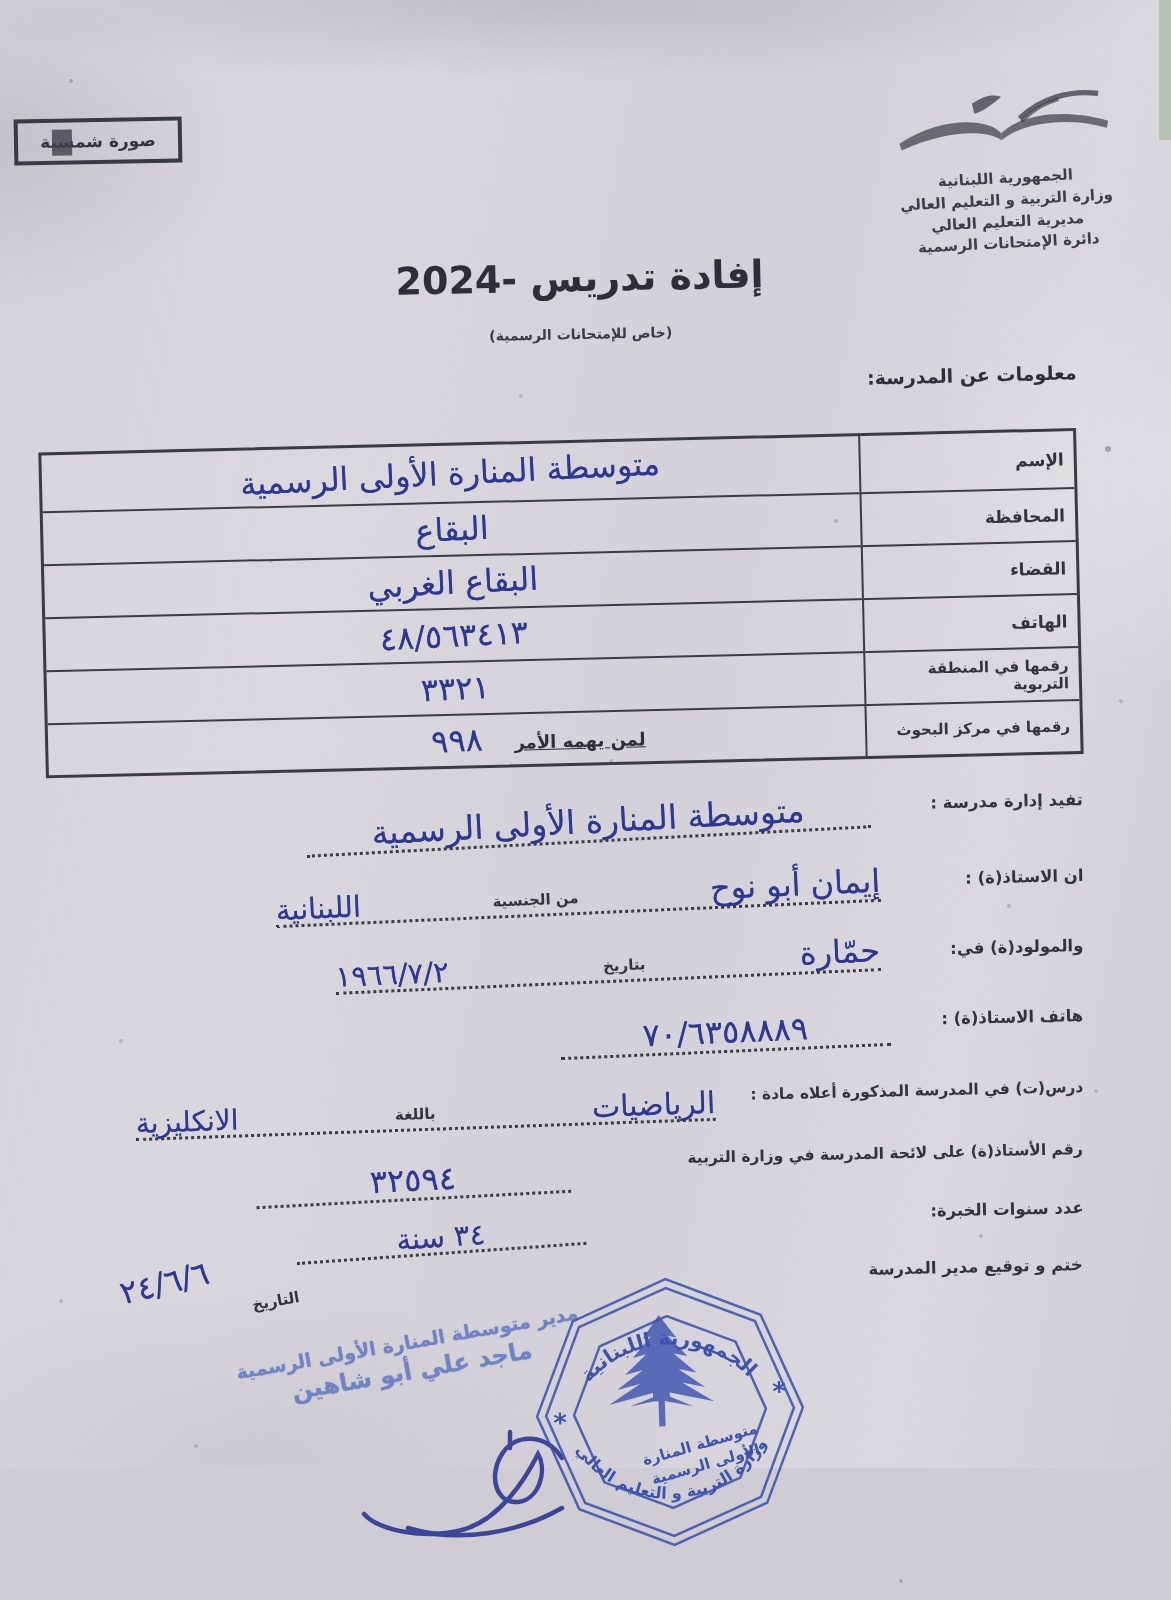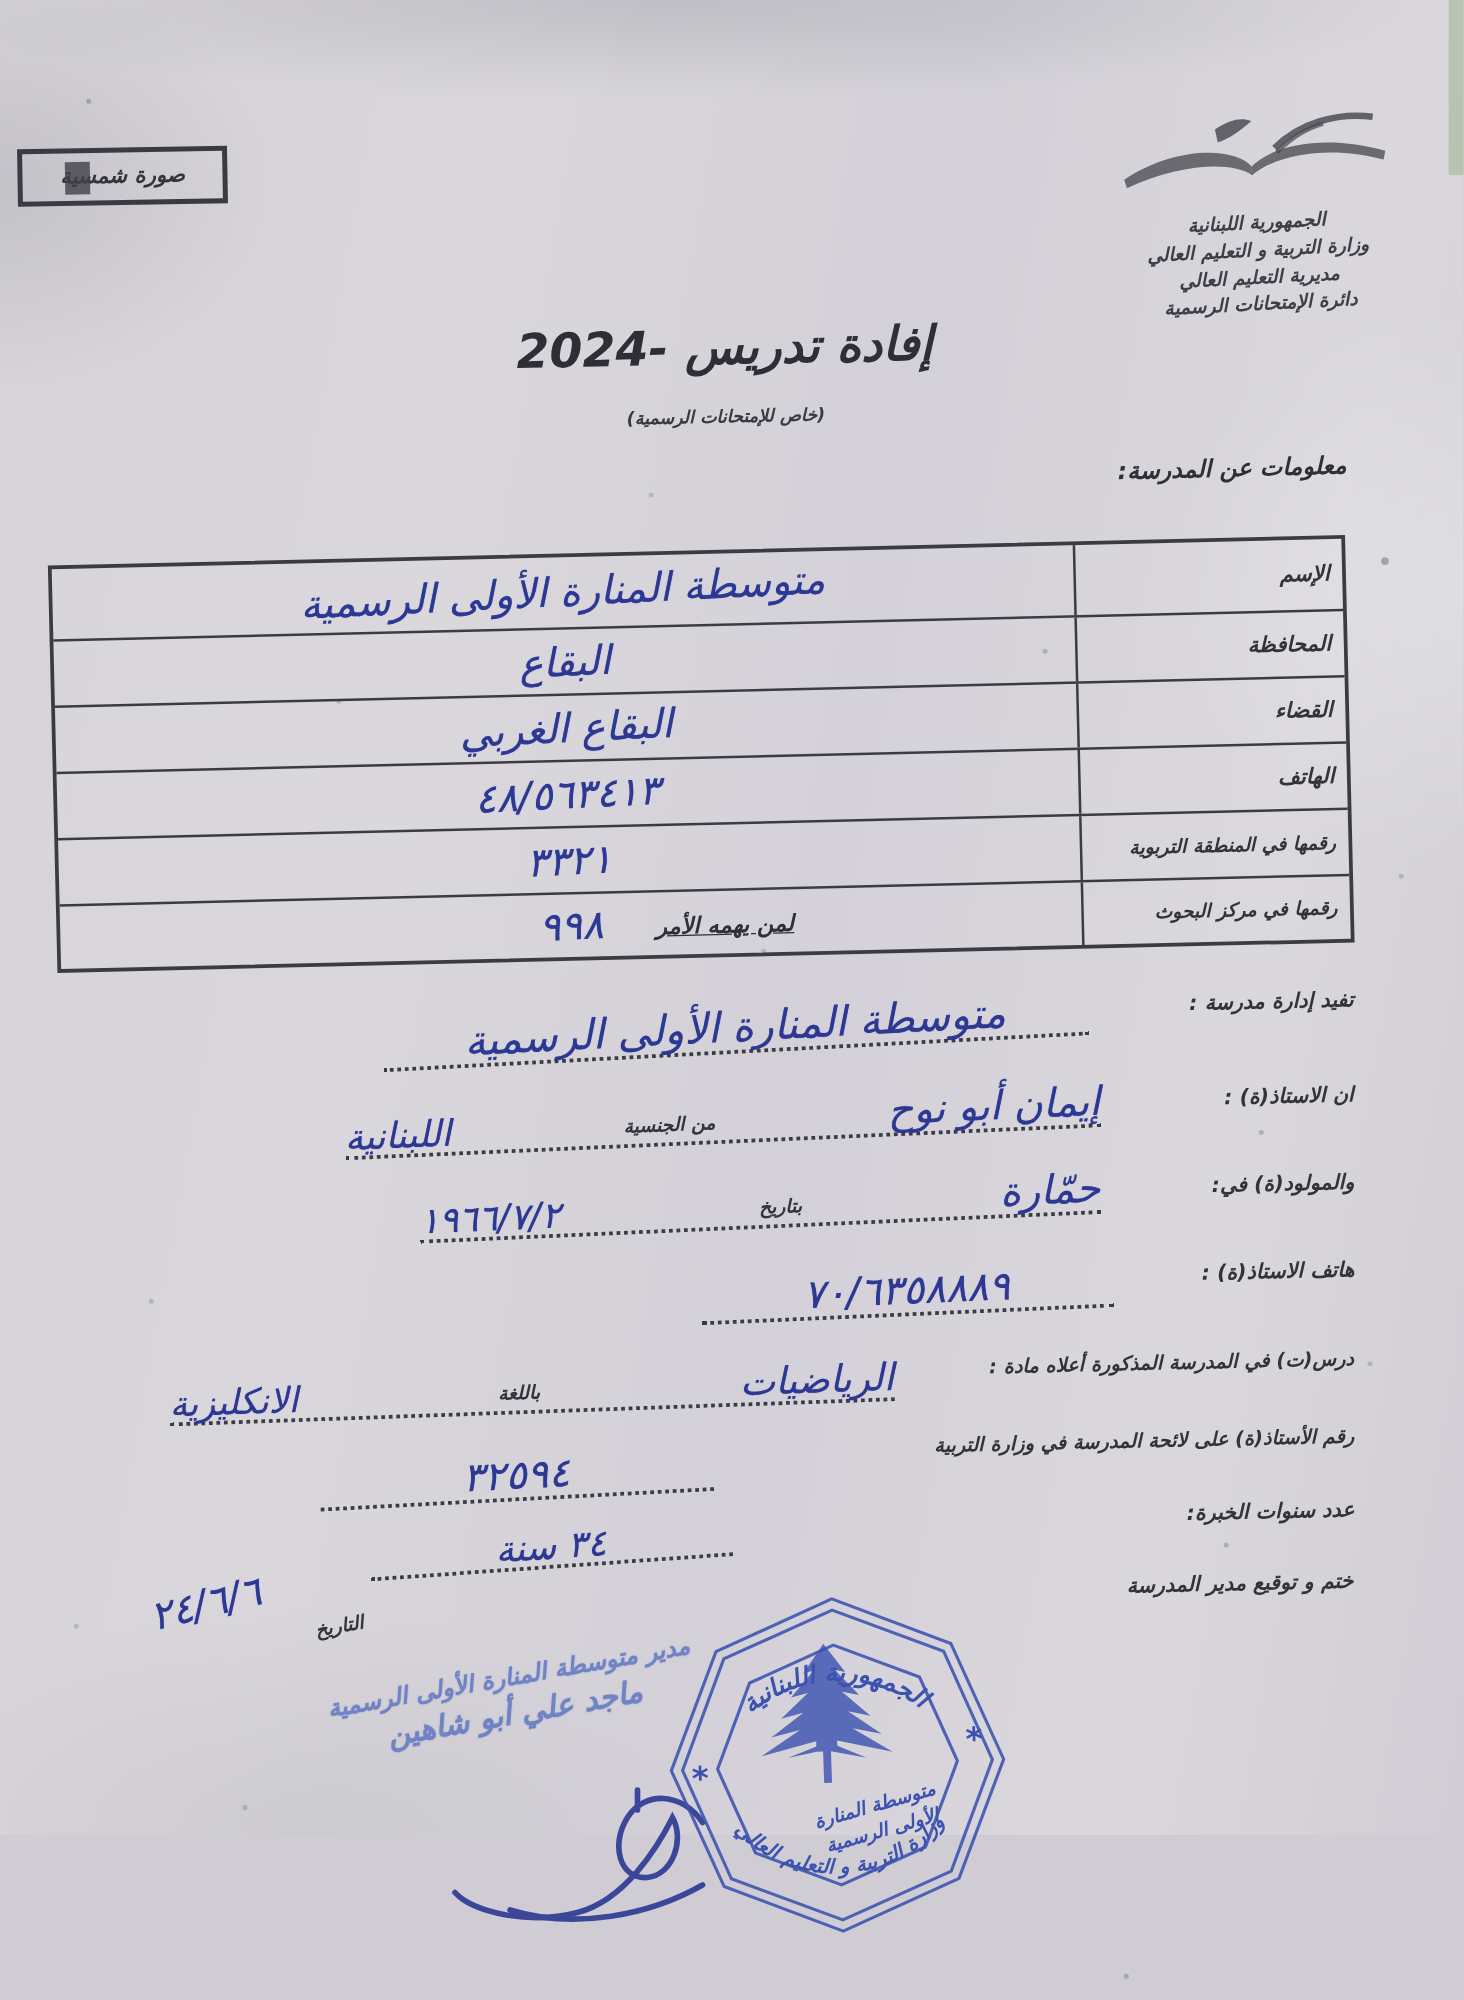--- a/index.html
+++ b/index.html
@@ -10,21 +10,20 @@
     overflow:hidden;
   }
   #page{
     position:relative;width:1171px;height:1468px;
     background:
       radial-gradient(90% 9% at 45% 0%, rgba(70,70,82,.16), transparent 60%),
       radial-gradient(28% 16% at 0% 10%, rgba(70,70,82,.13), transparent 70%),
       radial-gradient(30% 22% at 100% 32%, rgba(255,255,255,.22), transparent 70%),
       radial-gradient(40% 18% at 20% 100%, rgba(70,70,82,.08), transparent 70%),
       linear-gradient(100deg,#d6d4d9 0%,#d9d7dc 30%,#d3d1d7 55%,#dad8dd 80%,#d0ced4 100%);
-    font-style: italic;
   }
   .green-strip{position:absolute;right:0;top:0;width:12px;height:140px;background:#b2bfa9;opacity:.85;}
   .specks{position:absolute;left:0;top:0;width:2px;height:2px;border-radius:50%;
     box-shadow:
       70px 80px 0 1px rgba(55,55,65,.28), 1107px 448px 0 2px rgba(55,55,65,.35),
       835px 520px 0 1px rgba(55,55,65,.25), 270px 560px 0 1px rgba(55,55,65,.22),
       1008px 905px 0 1px rgba(55,55,65,.25), 120px 1040px 0 1px rgba(55,55,65,.22),
       980px 1235px 0 1px rgba(55,55,65,.25), 195px 1445px 0 1px rgba(55,55,65,.22),
       610px 760px 0 1px rgba(55,55,65,.2), 900px 1580px 0 1px rgba(55,55,65,.25),
       1120px 700px 0 1px rgba(55,55,65,.22), 60px 1300px 0 1px rgba(55,55,65,.2),

